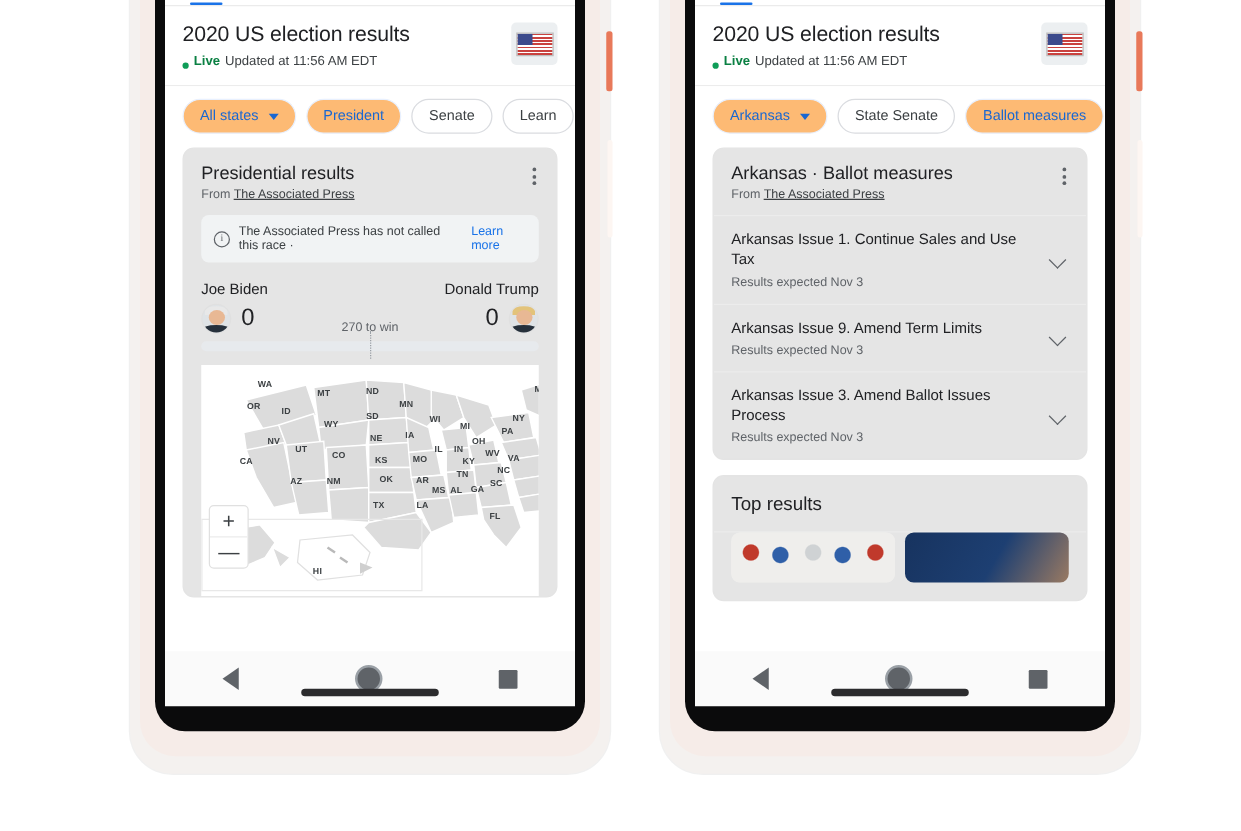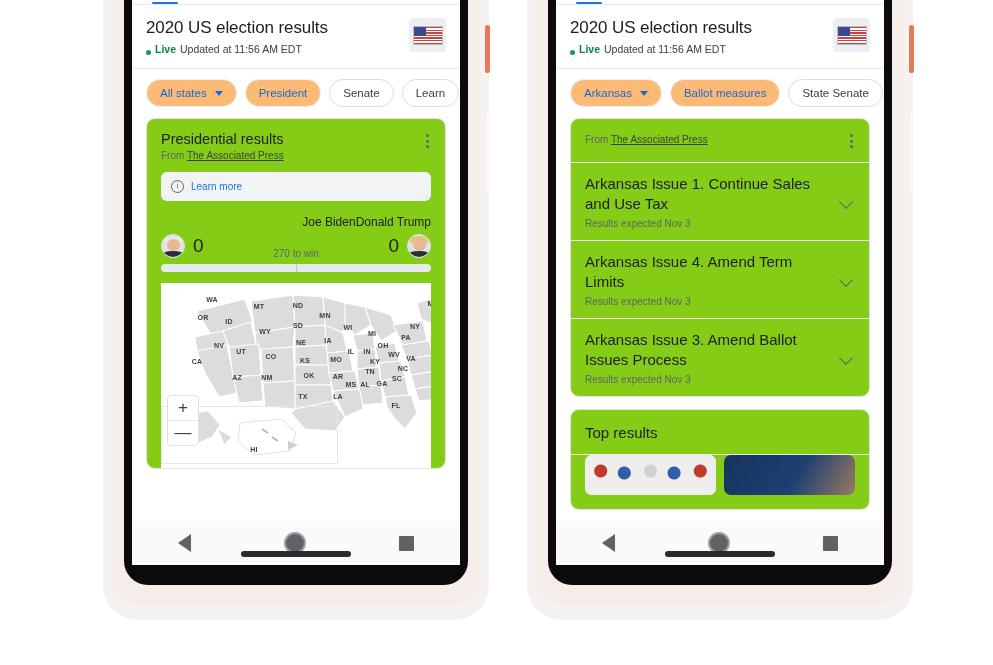--- a/index.html
+++ b/index.html
@@ -116,44 +116,44 @@
     height:26px;display:flex;align-items:center;gap:6px;
     padding:0 13px;font-size:11.5px;color:#3c4043;white-space:nowrap;background:#fff;
   }
   .chip.sel{background:#fdba74;border-color:#e8f0fe;color:#1967d2;}
   .caret{
     width:0;height:0;border-left:4px solid transparent;border-right:4px solid transparent;
     border-top:5px solid #1967d2;margin-left:2px;
   }
 
   .card{
-    margin:0 14px;background:#84cc16;border:1px solid #e4e4e4;
+    margin:0 14px;background:#e5e5e5;border:1px solid #e4e4e4;
     border-radius:9px;overflow:hidden;
   }
   .card-head{padding:12px 14px 11px 14px;display:flex;justify-content:space-between;align-items:flex-start;}
   .card-title{font-size:14.5px;color:#202124;}
   .card-sub{font-size:10px;color:#5f6368;margin-top:3px;}
   .card-sub u{text-decoration:underline;color:#3c4043;}
   .kebab{display:flex;flex-direction:column;gap:2.5px;padding:3px 2px;}
   .kebab i{width:3px;height:3px;border-radius:50%;background:#5f6368;display:block;}
 
   .notice{
     margin:0 14px 0 14px;background:#f1f3f4;border-radius:6px;
     padding:8px 10px;display:flex;align-items:center;gap:7px;
     font-size:10px;color:#3c4043;
   }
   .info-ic{
     width:11px;height:11px;border-radius:50%;border:1.2px solid #5f6368;
     font-size:8px;line-height:10px;text-align:center;color:#5f6368;flex:0 0 auto;
     font-family:"Liberation Serif", serif;
   }
-  .notice a{color:#1a73e8;text-decoration:none;text-align:right;}
+  .notice a{color:#1a73e8;text-decoration:none;}
 
   .cands{padding:14px 14px 0 14px;}
-  .cand-names{display:flex;justify-content:flex-end;font-size:12px;color:#202124;}
+  .cand-names{display:flex;justify-content:space-between;font-size:12px;color:#202124;}
   .cand-row{display:flex;justify-content:space-between;align-items:center;margin-top:5px;position:relative;}
   .cand{display:flex;align-items:center;gap:8px;}
   .cand.right{flex-direction:row-reverse;}
   .ava{
     width:22px;height:22px;border-radius:50%;border:1px solid #e0e0e0;
     overflow:hidden;position:relative;background:#dfe3e6;flex:0 0 auto;
   }
   .ava .hair{position:absolute;left:2px;top:1px;right:2px;height:7px;border-radius:50% 50% 0 0;}
   .ava .face{position:absolute;left:4.5px;top:4px;width:13px;height:12px;border-radius:50%;background:#e8b894;}
   .ava .suit{position:absolute;left:-1px;bottom:-2px;right:-1px;height:8px;background:#26303b;border-radius:50% 50% 0 0;}
@@ -188,21 +188,21 @@
     position:absolute;font-size:7px;font-weight:700;color:#3c4043;
     transform:translate(-50%,-50%);letter-spacing:.2px;
   }
 
   
   .rowitem{
     border-top:1px solid #ececec;
     padding:11px 14px 11px 14px;
     display:flex;justify-content:space-between;align-items:center;gap:10px;
   }
-  .rowitem .t{font-size:15px;color:#202124;line-height:1.3;}
+  .rowitem .t{font-size:12px;color:#202124;line-height:1.3;}
   .rowitem .s{font-size:10px;color:#5f6368;margin-top:5px;}
   .chev{
     width:9px;height:9px;border-right:1.6px solid #5f6368;border-bottom:1.6px solid #5f6368;
     transform:rotate(45deg);flex:0 0 auto;margin-right:4px;
   }
   .card-gap{height:12px;}
   .ts-head{padding:14px 14px 13px 14px;font-size:15px;color:#202124;border-bottom:1px solid #ececec;}
   .ts-sub{padding:12px 14px 8px 14px;font-size:12.5px;color:#202124;}
   .thumbs{display:flex;gap:8px;padding:0 14px 14px 14px;}
   .thumb{height:40px;border-radius:7px;flex:1 1 0;overflow:hidden;position:relative;}
@@ -286,20 +286,21 @@
             </div>
             <div class="kebab">
                 <i></i>
                 <i></i>
                 <i></i>
               </div>
           </div>
 
           <div class="notice">
             <span class="info-ic">i</span>
+            <span>The Associated Press has not called this race · </span>
               <a href="#">Learn more</a>
           </div>
 
           <div class="cands">
             <div class="cand-names">
               <span>Joe Biden</span>
               <span>Donald Trump</span>
             </div>
             <div class="cand-row">
               <div class="cand">
@@ -471,28 +472,29 @@
                 <div class="canton"></div>
               </div>
           </div>
         </div>
 
         <div class="chips">
           <div class="chip sel">
             <span>Arkansas</span>
             <span class="caret"></span>
           </div>
+          <div class="chip">State Senate</div>
           <div class="chip sel">Ballot measures</div>
-          <div class="chip">State Senate</div>
 
         </div>
 
         <div class="card">
           <div class="card-head">
             <div>
+              <div class="card-title">Arkansas · Ballot measures</div>
               <div class="card-sub">
                 <span>From </span><u>The Associated Press</u>
               </div>
             </div>
             <div class="kebab">
                 <i></i>
                 <i></i>
                 <i></i>
               </div>
           </div>
@@ -500,21 +502,21 @@
           <div class="rowitem">
             <div>
               <div class="t">Arkansas Issue 1. Continue Sales and Use Tax</div>
               <div class="s">Results expected Nov 3</div>
             </div>
             <div class="chev"></div>
           </div>
 
           <div class="rowitem">
             <div>
-              <div class="t">Arkansas Issue 4. Amend Term Limits</div>
+              <div class="t">Arkansas Issue 9. Amend Term Limits</div>
               <div class="s">Results expected Nov 3</div>
             </div>
             <div class="chev"></div>
           </div>
 
           <div class="rowitem">
             <div>
               <div class="t">Arkansas Issue 3. Amend Ballot Issues Process</div>
               <div class="s">Results expected Nov 3</div>
             </div>

